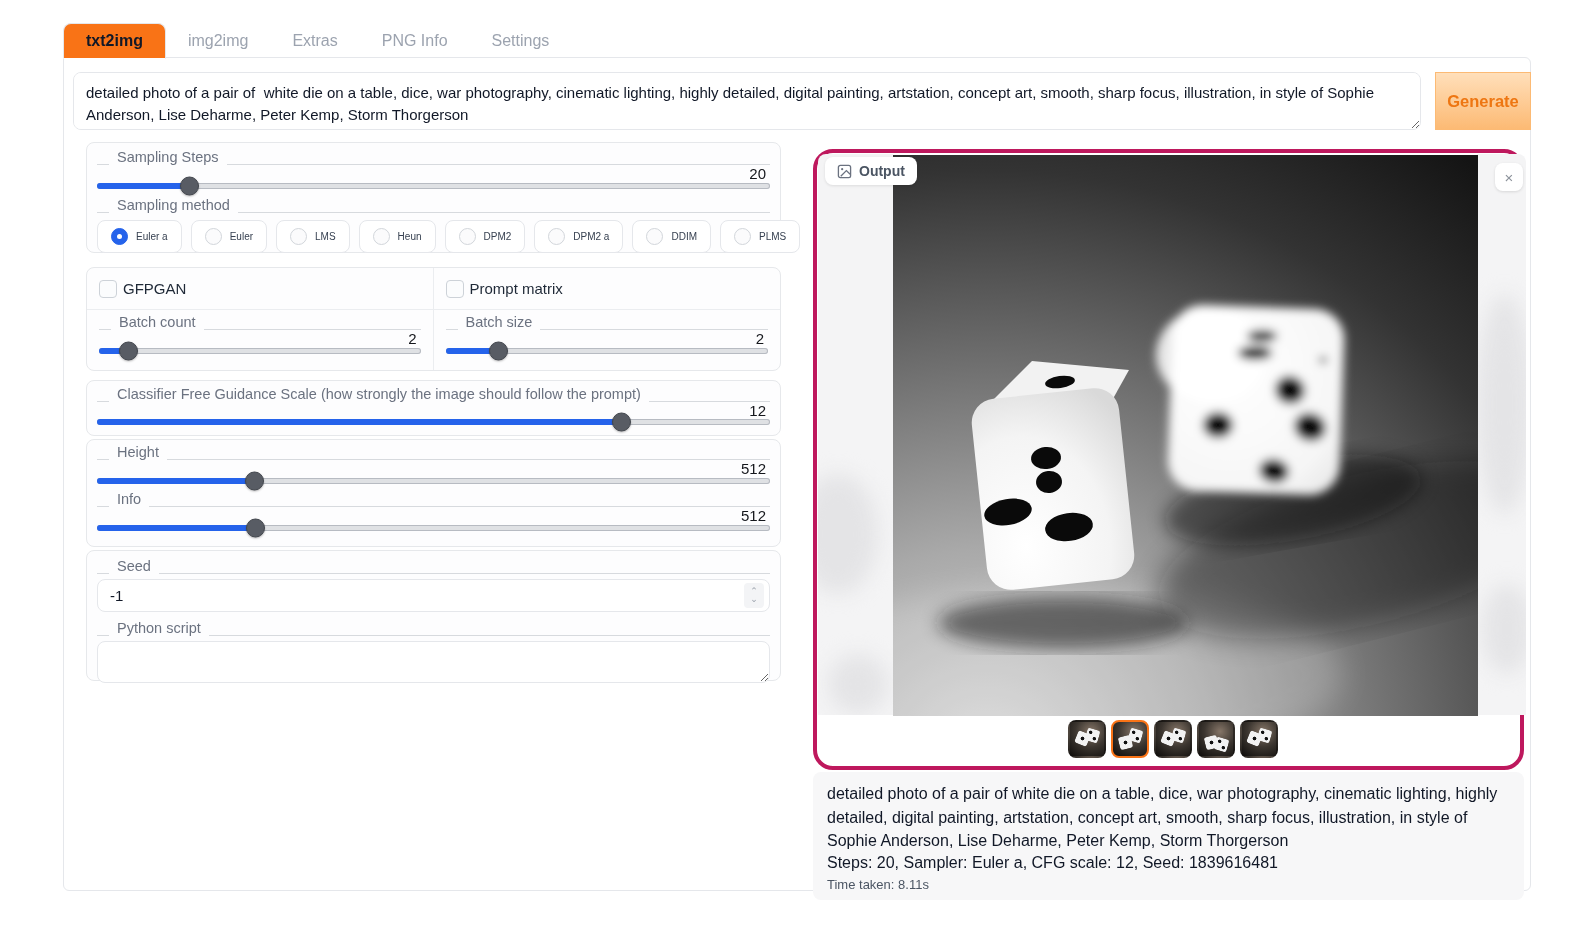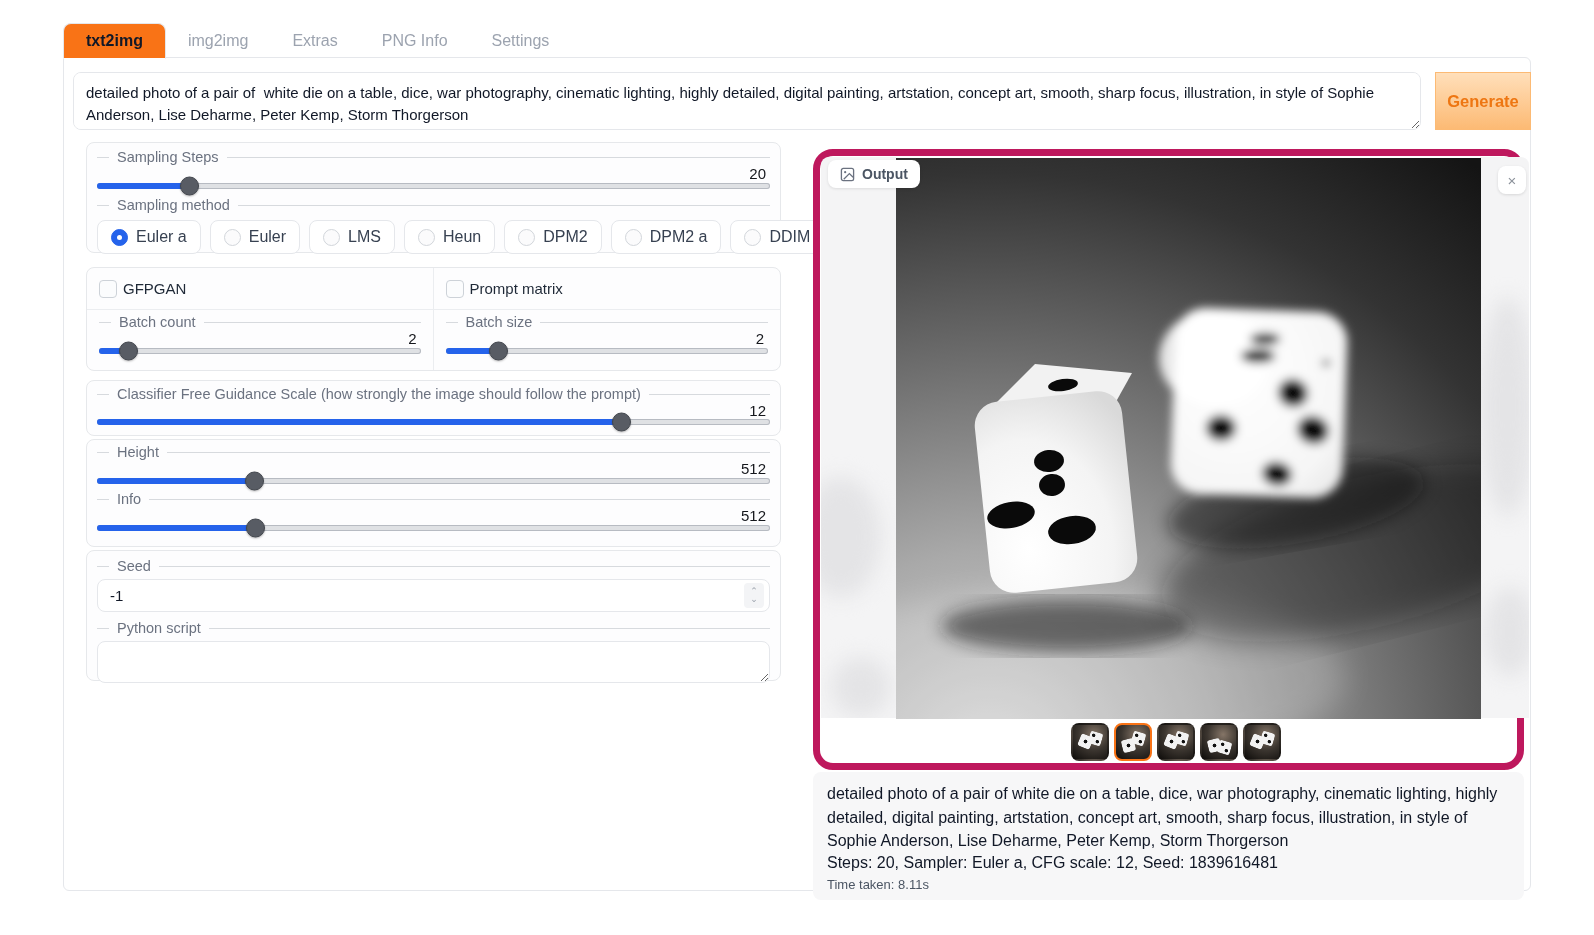--- a/index.html
+++ b/index.html
@@ -19,35 +19,35 @@
 
   .prompt-box { position:absolute; left:9px; top:14px; width:1348px; height:58px;
     border:1px solid #e5e7eb; border-radius:8px; padding:9px 12px; font-size:15px; line-height:1.45;
     color:#111827; resize:both; font-family:inherit; outline:none; background:#fff; }
   .generate-btn { position:absolute; left:1371px; top:14px; width:96px; height:58px;
     background:linear-gradient(180deg,#ffdfba 0%,#fcba74 100%); border:1px solid #fcba74; border-radius:0;
     color:#ee7612; font-weight:700; font-size:16.5px; cursor:pointer; font-family:inherit; }
 
   
   .group { position:absolute; border:1px solid #e6e8eb; border-radius:8px; background:#fdfdfe; }
-  .legend { display:flex; align-items:center; gap:8px; color:#6b7280; font-size:14.5px; white-space:nowrap; }
+  .legend { display:flex; align-items:flex-end; gap:8px; color:#6b7280; font-size:14.5px; white-space:nowrap; }
   .legend .l1 { width:12px; height:1px; background:#d7dade; flex:none; }
   .legend .l2 { flex:1; height:1px; background:#d7dade; }
   .slider-value { text-align:right; font-size:15px; font-weight:500; color:#15171c; padding-right:4px; height:18px; }
   .track { position:relative; height:6px; border-radius:4px; background:#dfe1e4;
     box-shadow:inset 0 0 0 1px #b7bbc2; cursor:pointer; }
   .fill { position:relative; height:6px; background:#2563eb; border-radius:4px 0 0 4px; }
   .handle { position:absolute; right:-10px; top:50%; transform:translateY(-50%); width:19px; height:19px;
     border-radius:50%; background:#585c64; border:1px solid #42464d; box-shadow:0 1px 2px rgba(0,0,0,.25); cursor:grab; }
 
   
   .g1 { left:22px; top:84px; width:695px; height:111px; padding:6px 10px; }
   .radio-row { display:flex; gap:9px; margin-top:7px; }
   .radio-item { display:flex; align-items:center; gap:8px; background:#fff; border:1px solid #e5e7eb;
-    border-radius:8px; padding:7px 13px; font-size:16px; color:#374151; cursor:pointer; white-space:nowrap; }
+    border-radius:8px; padding:7px 13px; font-size:10px; color:#374151; cursor:pointer; white-space:nowrap; }
   .rdot { width:17px; height:17px; border-radius:50%; border:1px solid #d2d6db; background:#fbfbfc; position:relative; flex:none; }
   .rdot.on { background:#2563eb; border-color:#2563eb; }
   .rdot.on::after { content:""; position:absolute; inset:5px; border-radius:50%; background:#fff; }
 
   
   .g2 { left:22px; top:209px; width:695px; height:104px; display:grid; grid-template-columns:1fr 1fr; grid-template-rows:42px 1fr; }
   .cbcell { display:flex; align-items:center; gap:6px; padding:0 12px; border-bottom:1px solid #ebedf0; font-size:15px; color:#1f2937; }
   .cbcell.first, .sldcell.first { border-right:1px solid #ebedf0; }
   .cbox { width:18px; height:18px; border:1px solid #cdd2d8; border-radius:4px; background:#fbfcfd; cursor:pointer; flex:none; }
   .sldcell { padding:4px 12px 0; }
@@ -60,21 +60,21 @@
   .seed-input { width:100%; height:33px; border:1px solid #e5e7eb; border-radius:8px; background:#fff;
     font-size:15px; color:#111827; padding:0 30px 0 12px; font-family:inherit; outline:none; }
   .spinner { position:absolute; right:6px; top:4px; width:20px; height:25px; display:flex; flex-direction:column;
     align-items:center; justify-content:center; gap:1px; color:#9aa1ab; font-size:9px; line-height:7px; cursor:pointer;
     background:#f3f4f6; border-radius:4px; }
   .script-input { width:100%; height:42px; border:1px solid #e5e7eb; border-radius:8px; background:#fff;
     margin-top:5px; resize:both; font-family:inherit; font-size:14px; padding:6px 10px; outline:none; }
 
   
   .out-panel { position:absolute; left:749px; top:91px; width:711px; height:733px; }
-  .gallery { position:relative; width:711px; height:621px; background:#fff; border:7px solid #be185d; border-radius:20px; }
+  .gallery { position:relative; width:711px; height:621px; background:#fff; border:4px solid #be185d; border-radius:20px; }
   .strip { position:absolute; top:1px; height:561px; background:#f4f4f5; overflow:hidden; }
   .strip.left { left:1px; width:75px; border-radius:8px 0 0 0; }
   .strip.right { left:660px; width:49px; border-radius:0 8px 0 0; }
   .blob { position:absolute; background:#e4e4e6; border-radius:50%; filter:blur(10px); }
   .main-image { position:absolute; left:76px; top:2px; width:585px; height:561px; overflow:hidden; }
   .out-pill { position:absolute; left:8px; top:4px; height:28px; display:flex; align-items:center; gap:7px;
     background:#fff; border-radius:8px; padding:0 12px; font-size:14px; font-weight:600; color:#4b5563;
     box-shadow:0 1px 3px rgba(0,0,0,.1); z-index:2; }
   .close-btn { position:absolute; left:678px; top:10px; width:28px; height:28px; background:#fff; border:none;
     border-radius:8px; box-shadow:0 1px 3px rgba(0,0,0,.12); color:#8b919a; font-size:15px; cursor:pointer; z-index:2;

